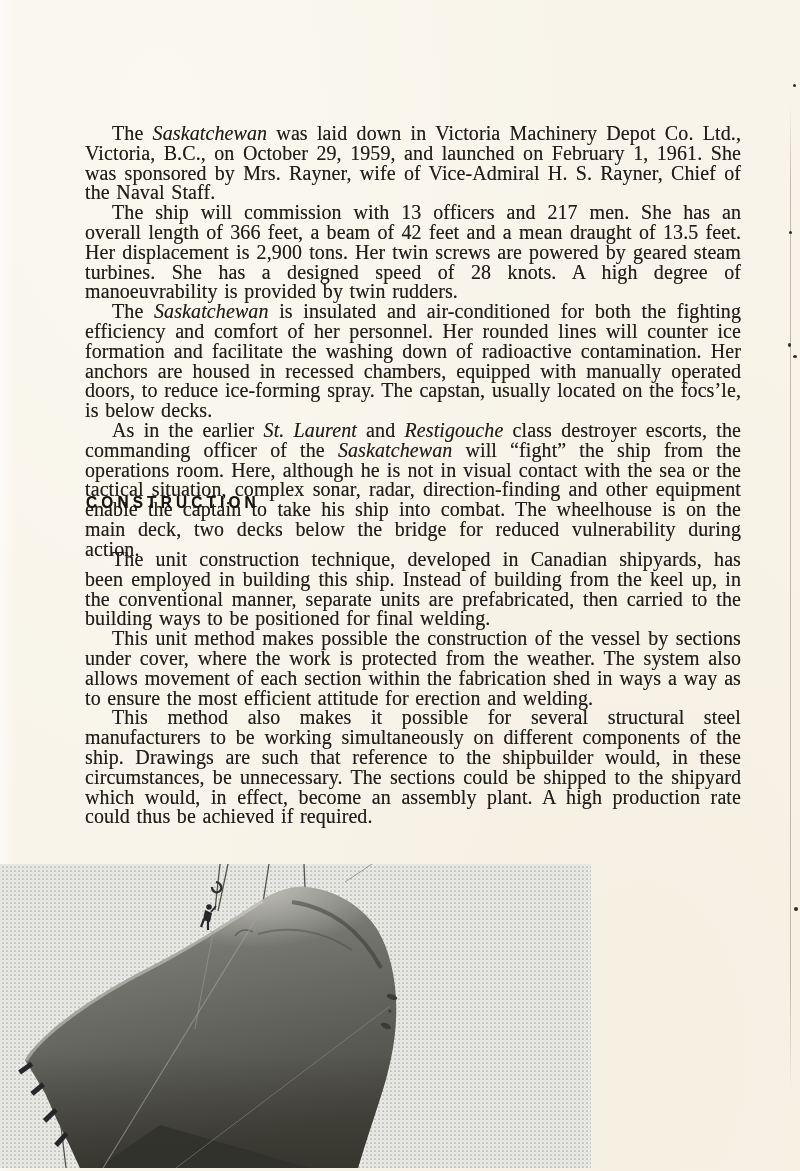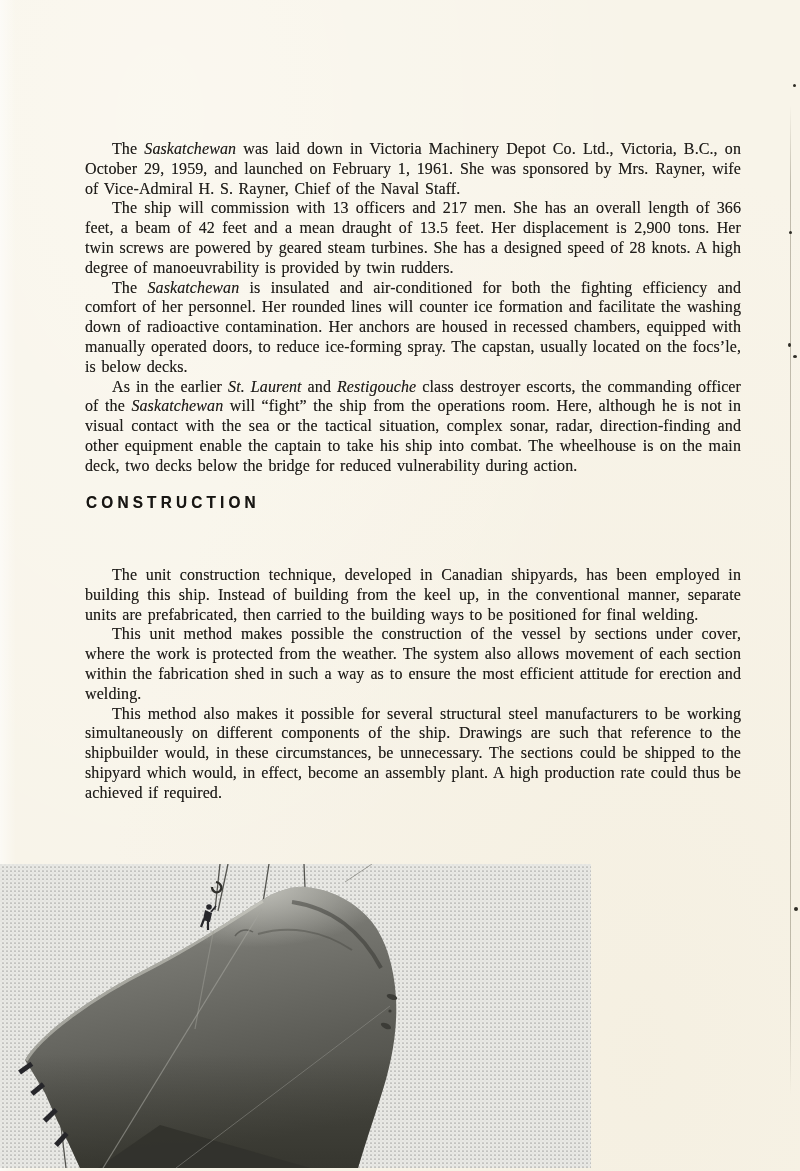--- a/index.html
+++ b/index.html
@@ -27,25 +27,24 @@
   .speck{position:absolute;background:#2f2d26;border-radius:50%;}
   .s1{left:793px;top:84px;width:3px;height:3px;}
   .s2{left:789px;top:231px;width:3px;height:3px;}
   .s3{left:788px;top:343px;width:3px;height:4px;}
   .s4{left:793px;top:355px;width:4px;height:3px;}
   .s5{left:794px;top:907px;width:4px;height:4px;}
 
   .textcol{
     position:absolute;left:85px;width:656px;
     color:#201e1b;
-    font-size:16px;line-height:19.8px;
+    font-size:20px;line-height:19.8px;
     text-align:justify;
     word-spacing:1.5px;letter-spacing:.1px;
     text-shadow:0 0 .4px rgba(32,30,27,.55);
-    margin-top:15px;
   }
   .textcol p{margin:0;text-indent:27px;}
   #intro-block{top:124px;}
   #construction-block{top:550px;}
   .section-heading{
     position:absolute;left:86px;top:494px;
     font-family:"Liberation Sans", sans-serif;
     font-weight:700;font-size:16.5px;line-height:17px;
     letter-spacing:4.5px;color:#181613;
     transform:scaleX(.93);transform-origin:left center;
@@ -72,21 +71,21 @@
   <p>The <i>Saskatchewan</i> was laid down in Victoria Machinery Depot Co. Ltd., Victoria, B.C., on October 29, 1959, and launched on February 1, 1961. She was sponsored by Mrs. Rayner, wife of Vice-Admiral H. S. Rayner, Chief of the Naval Staff.</p>
   <p>The ship will commission with 13 officers and 217 men. She has an overall length of 366 feet, a beam of 42 feet and a mean draught of 13.5 feet. Her displacement is 2,900 tons. Her twin screws are powered by geared steam turbines. She has a designed speed of 28 knots. A high degree of manoeuvrability is provided by twin rudders.</p>
   <p>The <i>Saskatchewan</i> is insulated and air-conditioned for both the fighting efficiency and comfort of her personnel. Her rounded lines will counter ice formation and facilitate the washing down of radioactive contamination. Her anchors are housed in recessed chambers, equipped with manually operated doors, to reduce ice-forming spray. The capstan, usually located on the focs’le, is below decks.</p>
   <p>As in the earlier <i>St. Laurent</i> and <i>Restigouche</i> class destroyer escorts, the commanding officer of the <i>Saskatchewan</i> will “fight” the ship from the operations room. Here, although he is not in visual contact with the sea or the tactical situation, complex sonar, radar, direction-finding and other equipment enable the captain to take his ship into combat. The wheelhouse is on the main deck, two decks below the bridge for reduced vulnerability during action.</p>
 </div>
 
 <div class="section-heading">CONSTRUCTION</div>
 
 <div class="textcol" id="construction-block">
   <p>The unit construction technique, developed in Canadian shipyards, has been employed in building this ship. Instead of building from the keel up, in the conventional manner, separate units are prefabricated, then carried to the building ways to be positioned for final welding.</p>
-  <p>This unit method makes possible the construction of the vessel by sections under cover, where the work is protected from the weather. The system also allows movement of each section within the fabrication shed in such a way as to ensure the most efficient attitude for erection and welding.</p>
+  <p>This unit method makes possible the construction of the vessel by sections under cover, where the work is protected from the weather. The system also allows movement of each section within the fabrication shed in ways a way as to ensure the most efficient attitude for erection and welding.</p>
   <p>This method also makes it possible for several structural steel manufacturers to be working simultaneously on different components of the ship. Drawings are such that reference to the shipbuilder would, in these circumstances, be unnecessary. The sections could be shipped to the shipyard which would, in effect, become an assembly plant. A high production rate could thus be achieved if required.</p>
 </div>
 
 <svg class="photo" viewBox="0 0 591 304" aria-label="photo">
   <defs>
     <pattern id="halftone" width="4" height="4" patternUnits="userSpaceOnUse">
       <rect width="4" height="4" fill="#e8e8e4"></rect>
       <circle cx="1" cy="1" r="0.7" fill="#d8d8d4"></circle>
       <circle cx="3" cy="3" r="0.6" fill="#dedeb d9" fill-opacity="0.8"></circle>
     </pattern>

